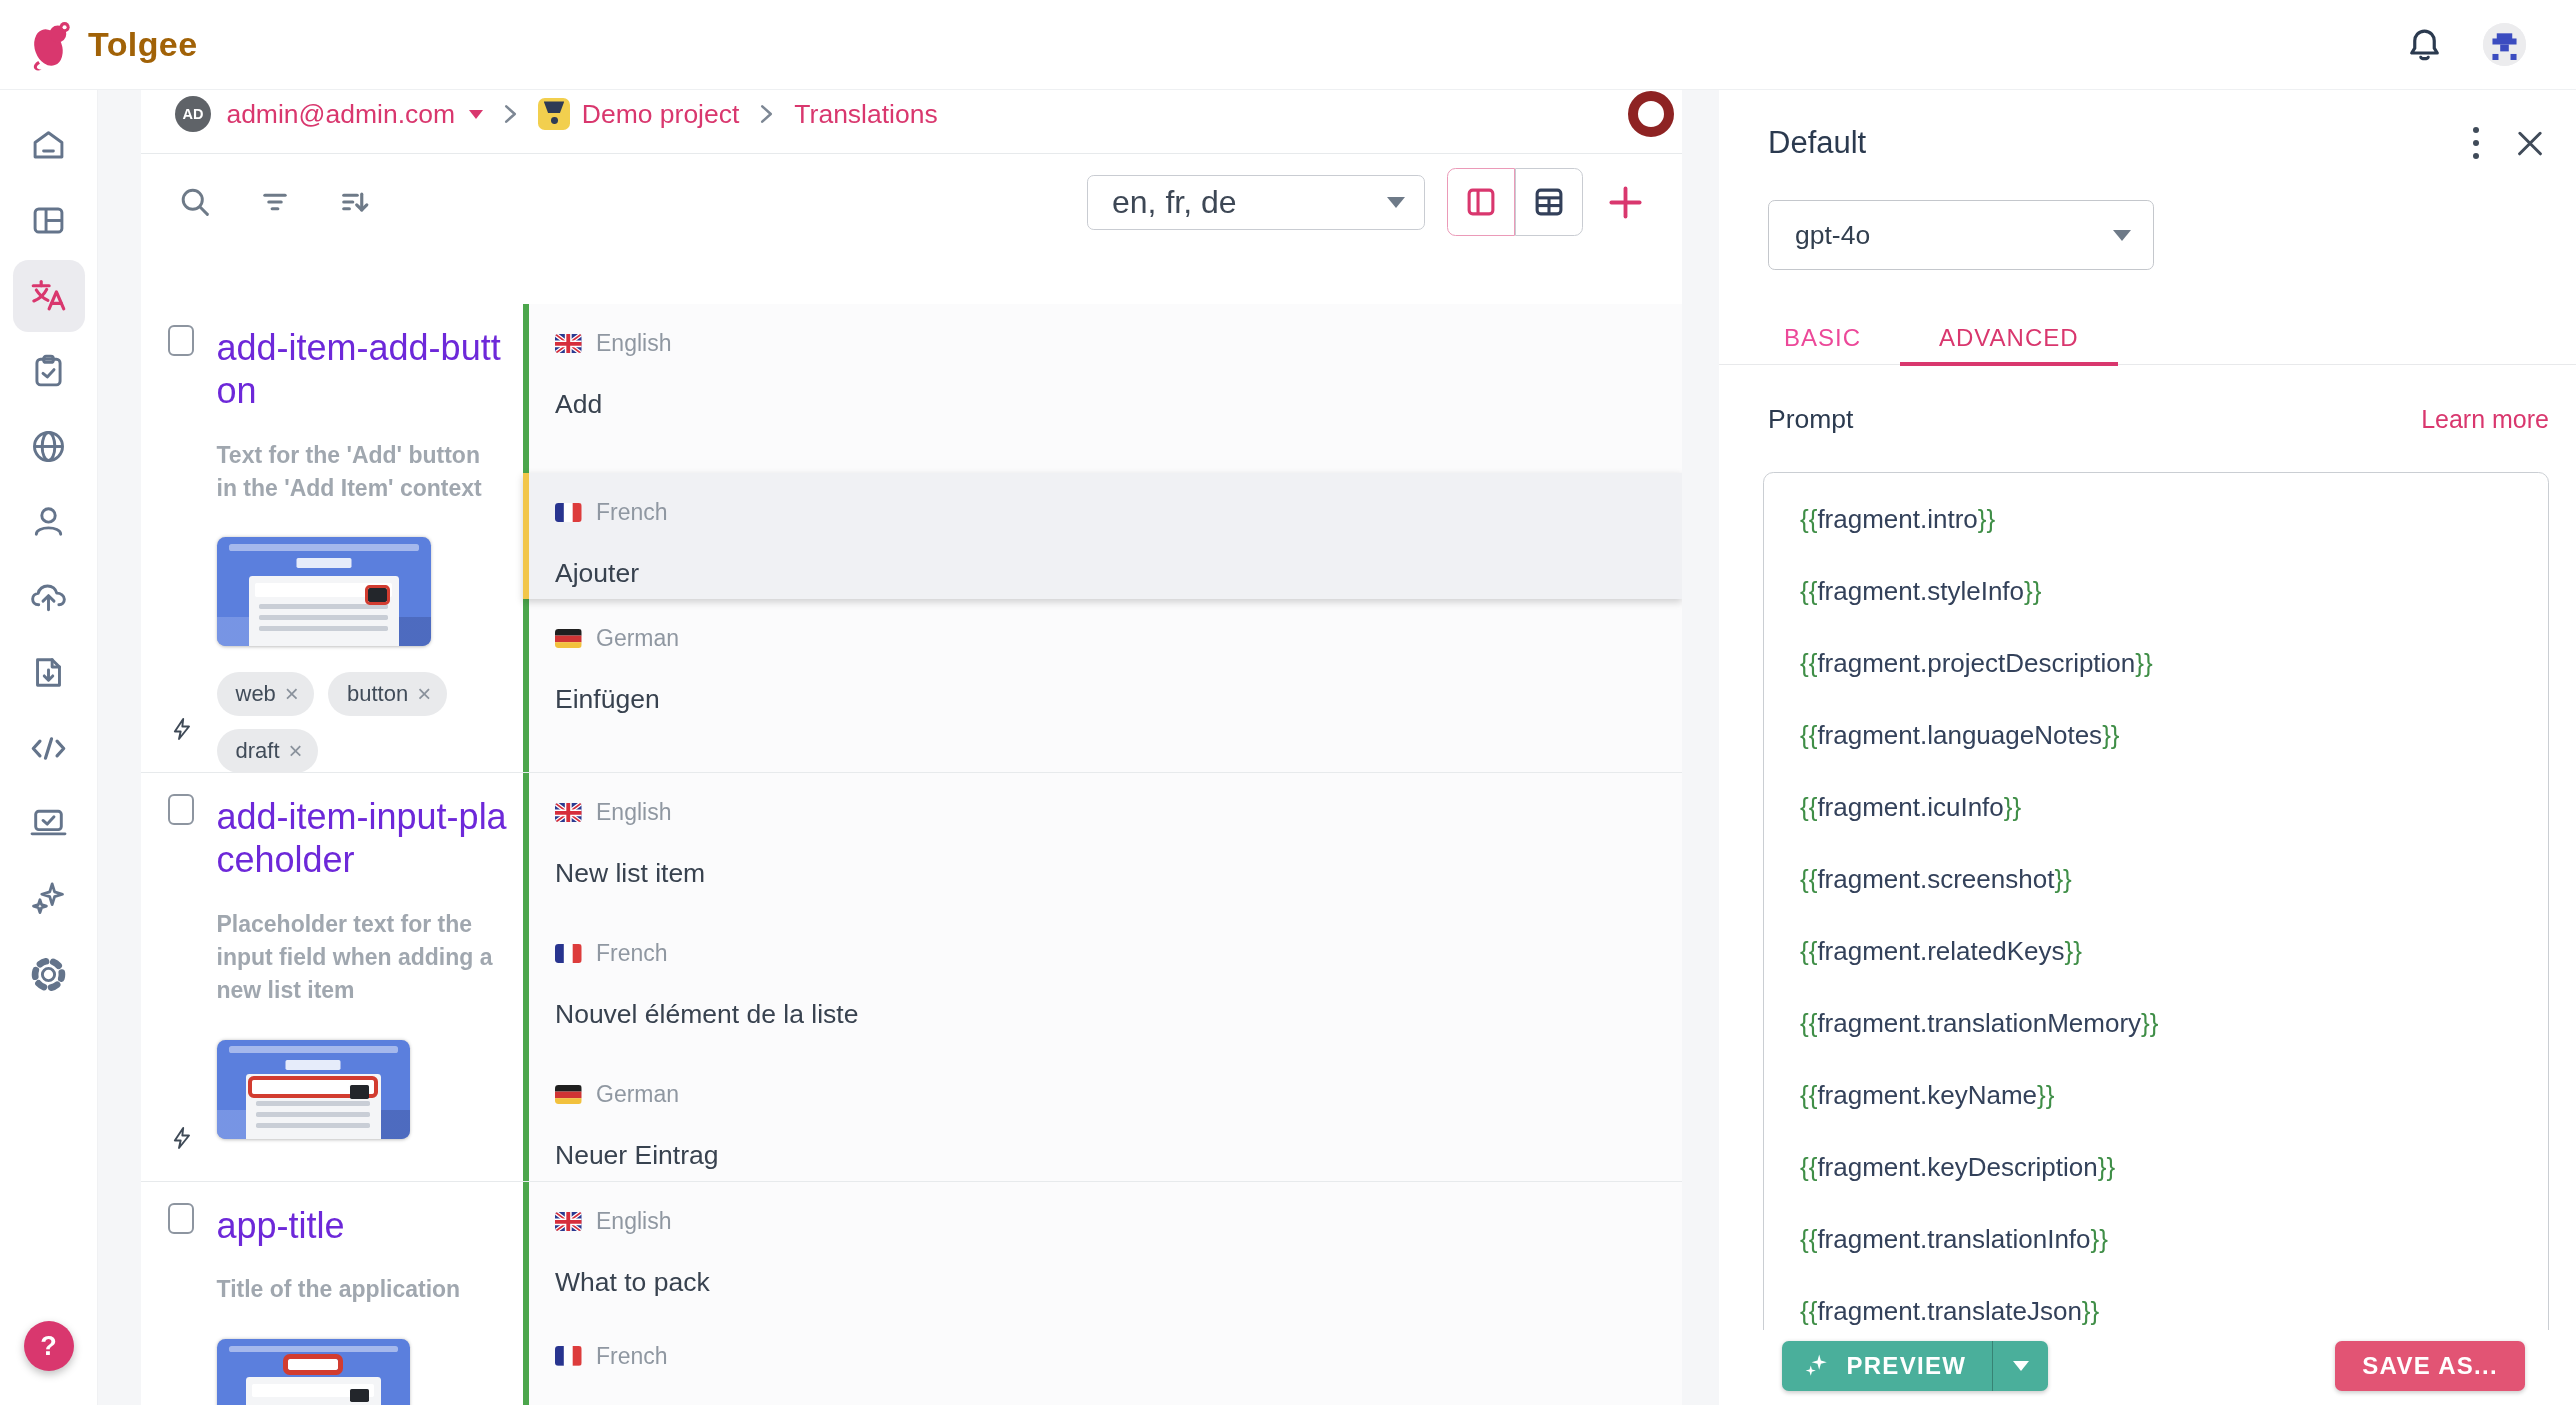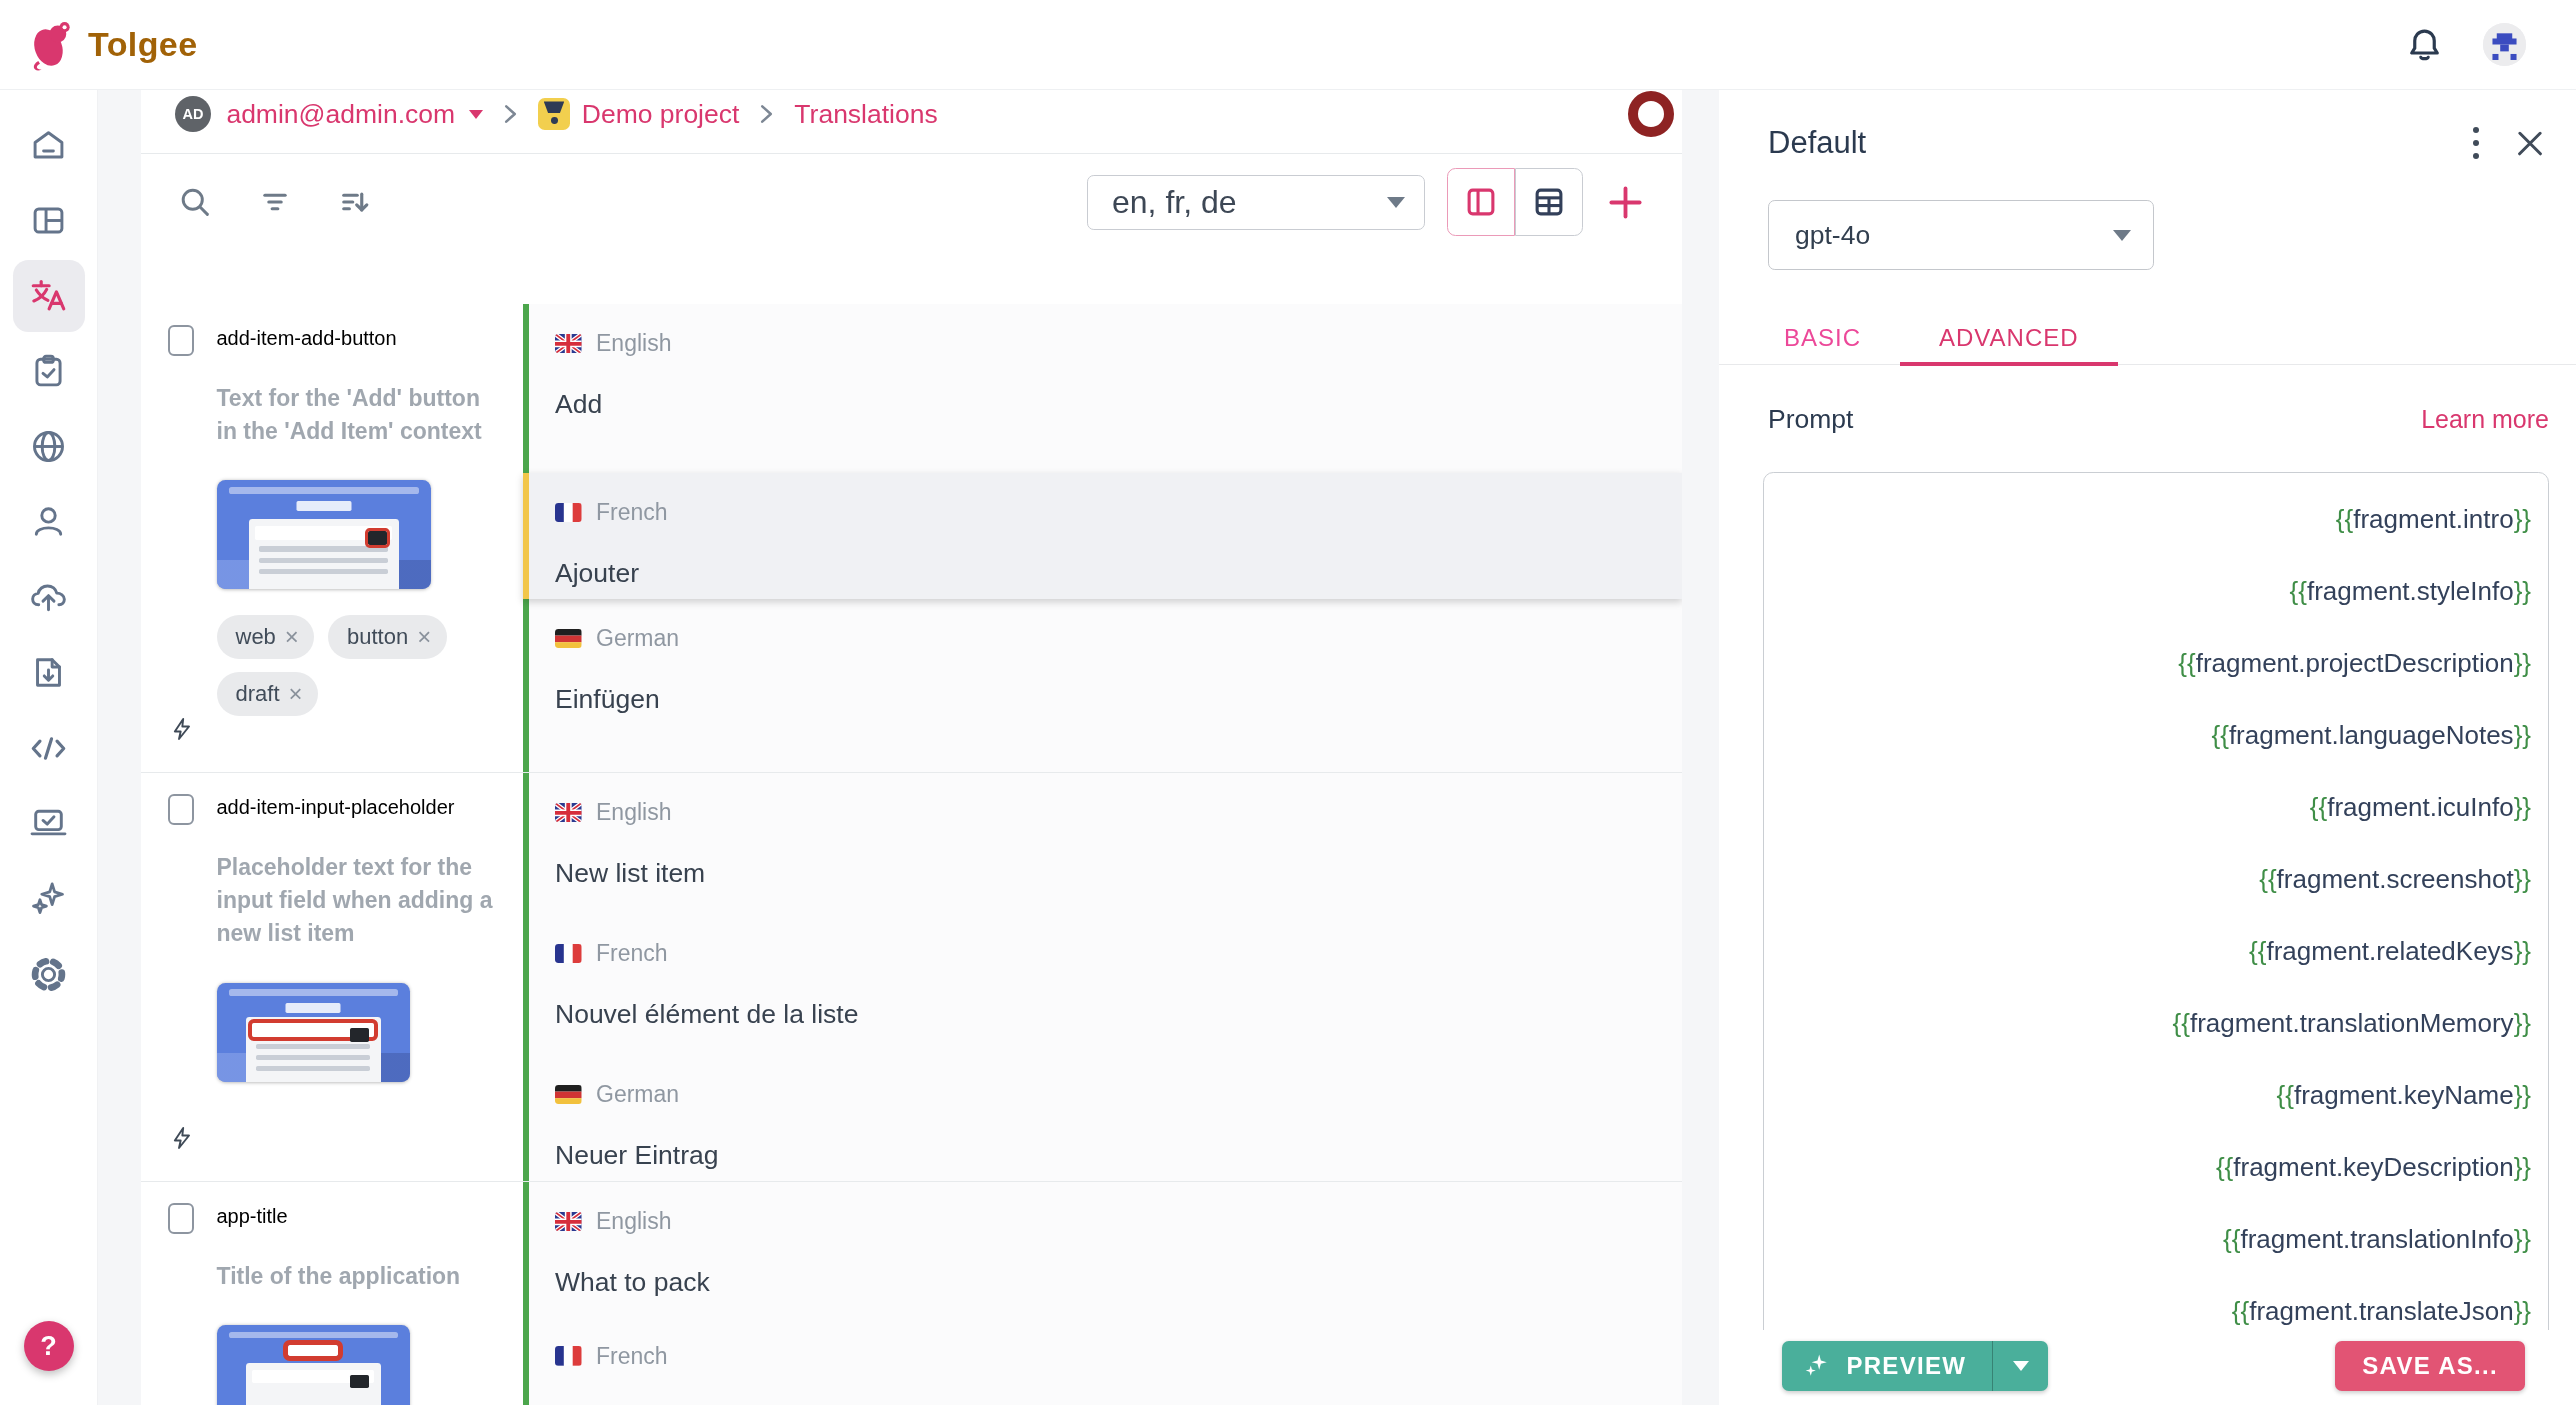--- a/index.html
+++ b/index.html
@@ -70,21 +70,21 @@
   .keys-count-row { height:53px; display:flex; align-items:center; gap:22px; padding:0 38px; }
   .checkbox { width:26px; height:31px; border:2.6px solid #8d95a0; border-radius:6px; background:#fff; cursor:pointer; flex:none;}
   .keys-count { font-size:25px; color:#3c4654; }
 
   
   .sections { position:absolute; left:0; top:229px; right:0; bottom:0; overflow:hidden; }
   .key-section { display:flex; border-top:1.7px solid #e7eaec; }
   .key-section.first { border-top:none; }
   .key-cell { width:382px; flex:none; position:relative; padding:20.5px 0 0 26.5px; }
   .key-head { display:flex; align-items:flex-start; gap:23px; }
-  .key-name { font-size:20px; color:#000000; width:295px; word-break:break-all; line-height:1.2; padding-top:1.7px; cursor:pointer;}
+  .key-name { font-size:36px; color:#6d28d9; width:295px; word-break:break-all; line-height:1.2; padding-top:1.7px; cursor:pointer;}
   .key-desc { margin:26px 0 0 49px; width:282px; font-size:23px; line-height:1.45; color:#a0a7af;font-weight:bold; }
   .thumb { margin:32px 0 0 49px; width:214px; height:109px; border-radius:8.5px; background:#5b7fdd;
            position:relative; overflow:hidden; cursor:pointer; box-shadow:0 0.9px 3.4px rgba(0,0,0,.25); }
   .thumb:before { content:""; position:absolute; left:0; bottom:0; width:100%; height:29px;
                   background:linear-gradient(135deg,#7e9ae6 30%,#4a66b8 31%); opacity:.8;}
   .thumb .t-bar { position:absolute; left:12px; top:6.8px; right:12px; height:6.8px; border-radius:2.6px; background:rgba(255,255,255,.45); }
   .thumb .t-title { position:absolute; left:50%; top:20.5px; transform:translateX(-50%); width:55px; height:10.3px; border-radius:1.7px; background:rgba(255,255,255,.85); }
   .thumb .t-title.hl { background:#fff; outline:5.1px solid #d23c30; width:50px; }
   .thumb .t-card { position:absolute; left:32px; top:39px; right:32px; height:103px; background:#f4f5f7; border-radius:3.4px; padding:6.8px; }
   .thumb .t-input { height:13.7px; background:#fff; border-radius:1.7px; margin-bottom:6.8px; position:relative;}
@@ -101,21 +101,21 @@
   .trans-col { flex:1; display:flex; flex-direction:column; background:#fbfbfc; }
   .trans-cell { position:relative; border-left:6px solid #4ca64c; padding:26px 0 0 26px; cursor:pointer; }
   .trans-cell.yellow { border-left-color:#f2c64b; }
   .trans-cell.selected { background:#f0f1f4; box-shadow:0 2.6px 7.7px rgba(0,0,0,0.18); z-index:2; }
   .lang-row { display:flex; align-items:center; gap:14.5px; }
   .flag { width:26.5px; height:19.7px; border-radius:3.4px; overflow:hidden; flex:none; }
   .lang-name { font-size:23px; font-weight:500; color:#8f97a1; }
   .trans-value { margin-top:32px; font-size:26.5px; color:#38424f; }
 
   
-  .panel { position:absolute; left:1719px; top:90px; right:0; bottom:0; background:#ffffff;text-align:right; }
+  .panel { position:absolute; left:1719px; top:90px; right:0; bottom:0; background:#ffffff; }
   .panel-header { display:flex; align-items:center; margin:34px 31px 0 49px; }
   .panel-title { font-size:31px; font-weight:500; color:#2b3a4f; }
   .panel-actions { margin-left:auto; display:flex; align-items:center; gap:38px; color:#404b59; }
   .kebab { width:8.5px; display:flex; flex-direction:column; gap:6.8px; cursor:pointer; padding:3.4px;}
   .kebab i { width:6px; height:6px; border-radius:50%; background:#404b59; }
   .close-x { width:29px; height:29px; position:relative; cursor:pointer; }
   .close-x:before,.close-x:after { content:""; position:absolute; left:-1.7px; top:13px; width:32px; height:3.4px; background:#404b59; border-radius:1.7px;}
   .close-x:before { transform:rotate(45deg); } .close-x:after { transform:rotate(-45deg); }
 
   .model-select { margin:38px 0 0 49px; width:386px; height:70px; border:1.7px solid #c4c7cc; border-radius:6.8px;

